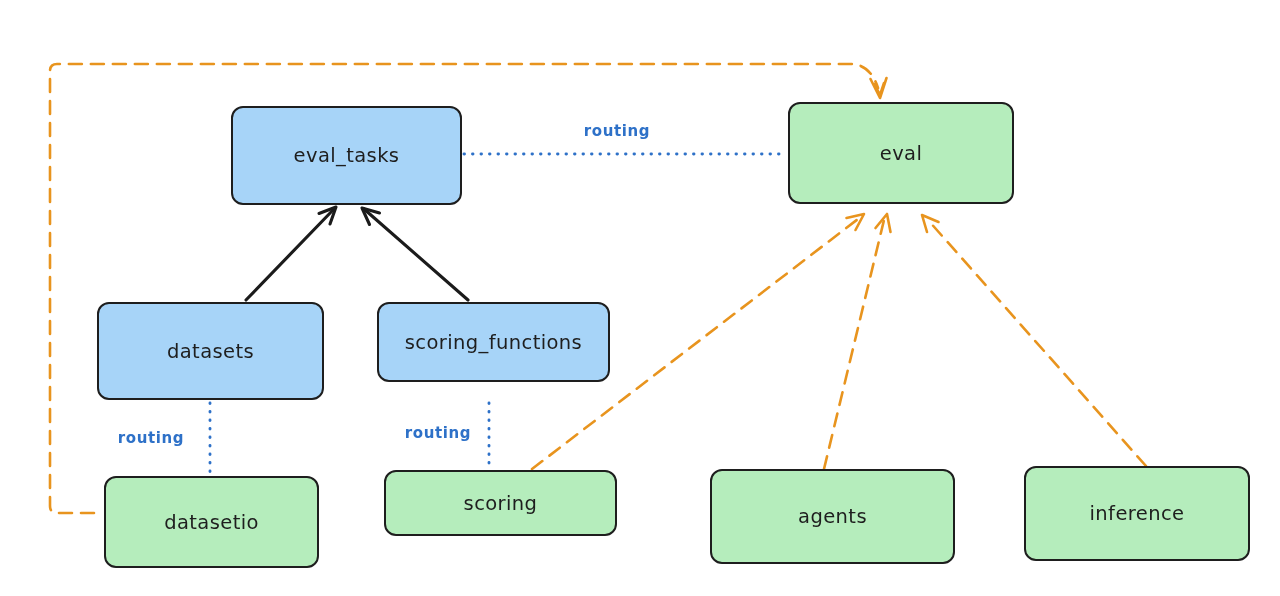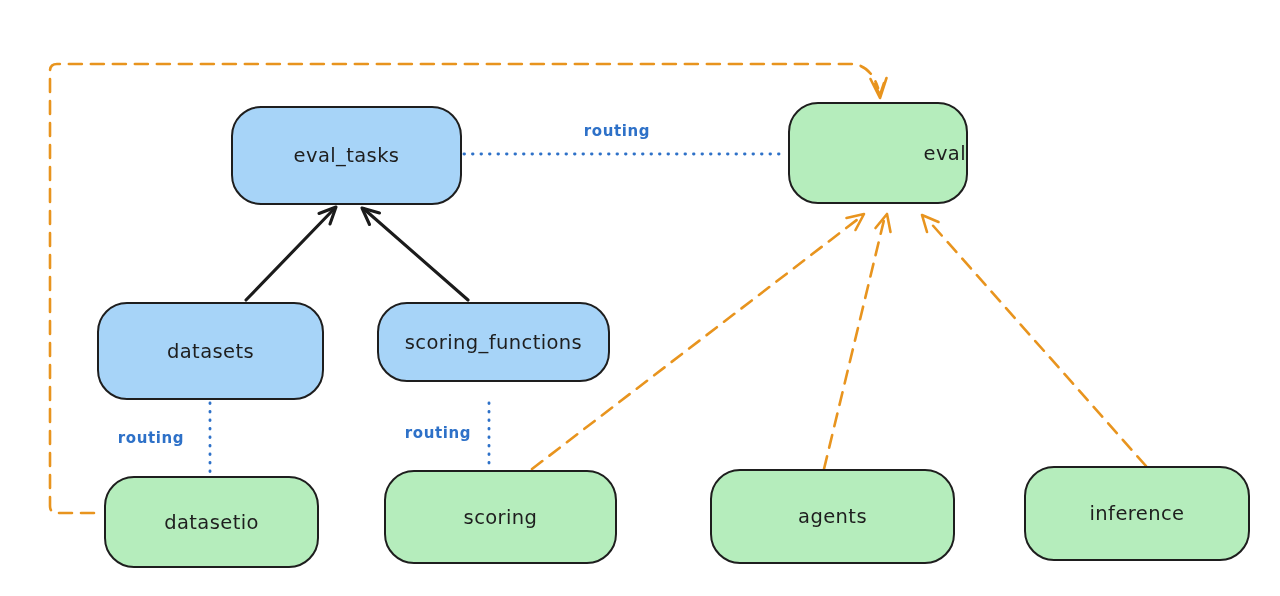--- a/index.html
+++ b/index.html
@@ -6,33 +6,33 @@
   .stage {
     position:relative; width:1280px; height:596px;
     background:var(--canvas-bg, #ffffff);
     font-family:"DejaVu Sans", sans-serif;
     overflow:hidden;
   }
   .edges-layer { position:absolute; left:0; top:0; width:1280px; height:596px; }
   .node {
     position:absolute; box-sizing:border-box;
     border:2.6px solid var(--node-stroke, #1e1e1e);
-    border-radius:30px;
+    border-radius:12px;
     display:flex; align-items:center; justify-content:center;
     font-size:19.5px; letter-spacing:0.4px;
     color:var(--node-stroke, #1e1e1e);
   }
   .node--blue  { background:var(--node-blue-fill, #a7d4f8); }
   .node--green { background:var(--node-green-fill, #b5edbc); }
   .node-eval_tasks        { left:231px;  top:106px; width:231px; height:99px;  }
-  .node-eval              { left:788px;  top:102px; width:180px; height:102px;justify-content:flex-end; }
+  .node-eval              { left:788px;  top:102px; width:226px; height:102px; }
   .node-datasets          { left:97px;   top:302px; width:227px; height:98px;  }
   .node-scoring_functions { left:377px;  top:302px; width:233px; height:80px;  }
   .node-datasetio         { left:104px;   top:476px; width:215px; height:92px;  }
-  .node-scoring           { left:384px;  top:470px; width:233px; height:94px;  }
+  .node-scoring           { left:384px;  top:470px; width:233px; height:66px;  }
   .node-agents            { left:710px;  top:469px; width:245px; height:95px;  }
   .node-inference         { left:1024px; top:466px; width:226px; height:95px;  }
   .edge-label {
     position:absolute; transform:translate(-50%,-50%);
     color:var(--routing-blue, #2e71c8);
     font-weight:bold; font-size:15px; letter-spacing:0.6px;
     white-space:nowrap;
   }
   .edge-label--h  { left:617px; top:131px; }
   .edge-label--v1 { left:151px; top:438px; }

